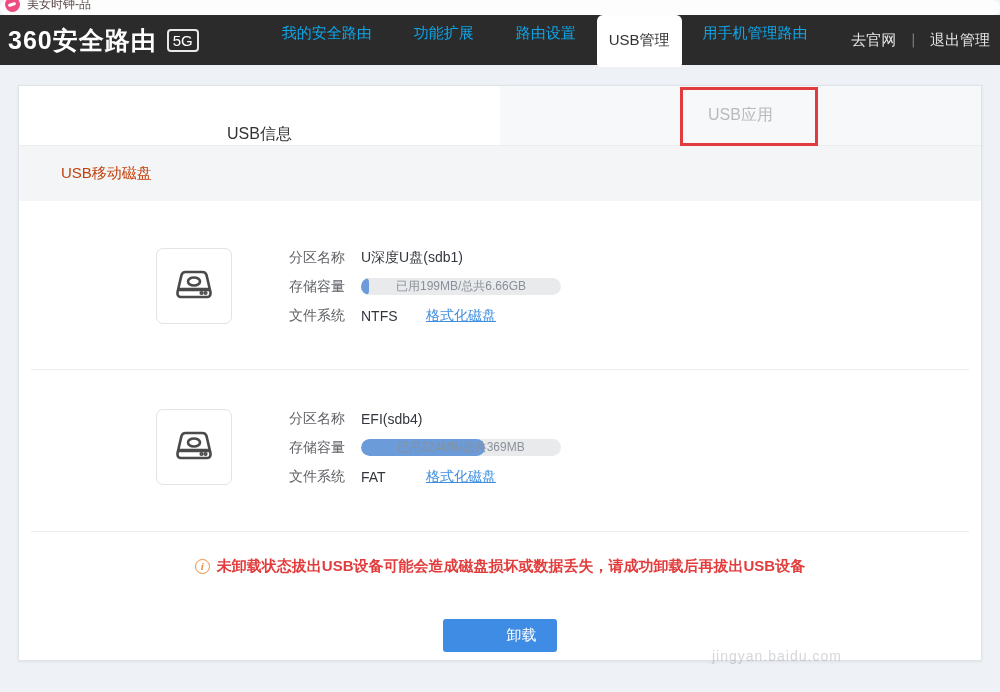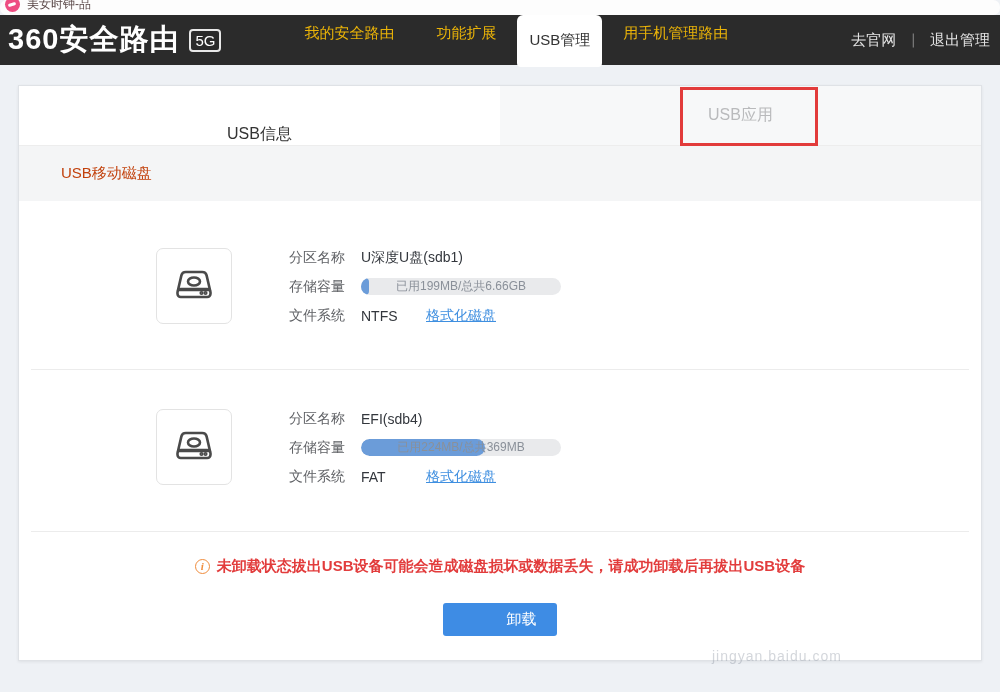--- a/index.html
+++ b/index.html
@@ -13,25 +13,25 @@
     align-items:center; gap:7px; }
   .fav-icon { width:15px; height:15px; border-radius:50%; background:#ee4d82; position:relative; }
   .fav-icon::after { content:""; position:absolute; left:3px; top:6px; width:8px; height:3px;
     background:#fff; border-radius:2px; transform:rotate(-18deg); }
   .tab-title { font-size:12px; color:#5c4a4a; white-space:nowrap; }
 
   
   .navbar { position:absolute; left:0; top:15px; width:1000px; height:50px;
     background:#2b2b2b; display:flex; align-items:center; }
   .logo { display:flex; align-items:center; margin-left:8px; }
-  .logo-text { color:#fff; font-size:29px; font-weight:bold; letter-spacing:1px; }
+  .logo-text { color:#fff; font-size:25px; font-weight:bold; letter-spacing:1px; }
   .logo-badge { margin-left:10px; color:#fff; font-size:15px; border:2px solid #e8e8e8;
     border-radius:4px; padding:0px 4px; line-height:19px; }
   .nav-menu { display:flex; align-items:center; margin-left:62px; height:50px; }
-  .nav-item { color:#eab308; font-size:15px; padding:0 21px; height:65px; line-height:50px;
+  .nav-item { color:#0ea5e9; font-size:15px; padding:0 21px; height:65px; line-height:50px;
     cursor:pointer; white-space:nowrap; }
   .nav-item.active { background:#fff; color:#333; height:52px; line-height:50px;
     margin-top:2px; border-radius:6px 6px 4px 4px; position:relative; z-index:3; padding:0 12px; }
   .nav-right { margin-left:auto; margin-right:10px; display:flex; align-items:center;
     font-size:15px; color:#e3e3e3; }
   .nav-right .sep { margin:0 10px; color:#9a9a9a; font-size:14px; }
   .nav-link { cursor:pointer; }
 
   
   .panel { position:absolute; left:18px; top:85px; width:964px; height:576px;
@@ -70,21 +70,21 @@
 
   .divider { height:1px; background:#ececec; margin:0 12px; }
 
   
   .warning-area { padding-top:25px; }
   .warning-line { display:flex; align-items:center; justify-content:center; gap:7px; }
   .warning-icon { width:15px; height:15px; border:1px solid #f08c3c; border-radius:50%;
     color:#f08c3c; font-size:11px; line-height:13px; text-align:center; flex:none;
     font-family:"Liberation Serif",serif; font-style:italic; font-weight:bold; }
   .warning-text { font-size:15px; font-weight:bold; color:#e23c3c;text-align:center; }
-  .unmount-btn { display:block; margin:27px auto 0; width:114px; height:33px;
+  .unmount-btn { display:block; margin:43px auto 0; width:114px; height:33px;
     background:#3e8ce4; color:#fff; font-size:15px; border:none; border-radius:3px;
     cursor:pointer; font-family:inherit;padding-left:43px; }
 
   .watermark { position:absolute; left:712px; top:648px; font-size:14px;
     color:rgba(140,148,160,.38); letter-spacing:1px; z-index:6; }
 </style>
 </head>
 <body>
 
 <div class="browser-strip">
@@ -95,20 +95,21 @@
 </div>
 
 <div class="navbar">
   <div class="logo">
     <span class="logo-text">360安全路由</span>
     <span class="logo-badge">5G</span>
   </div>
   <div class="nav-menu">
     <span class="nav-item">我的安全路由</span>
     <span class="nav-item">功能扩展</span>
+    <span class="nav-item">路由设置</span>
     <span class="nav-item active">USB管理</span>
     <span class="nav-item">用手机管理路由</span>
   </div>
   <div class="nav-right">
     <span class="nav-link">去官网</span>
     <span class="sep">｜</span>
     <span class="nav-link">退出管理</span>
   </div>
 </div>
 

